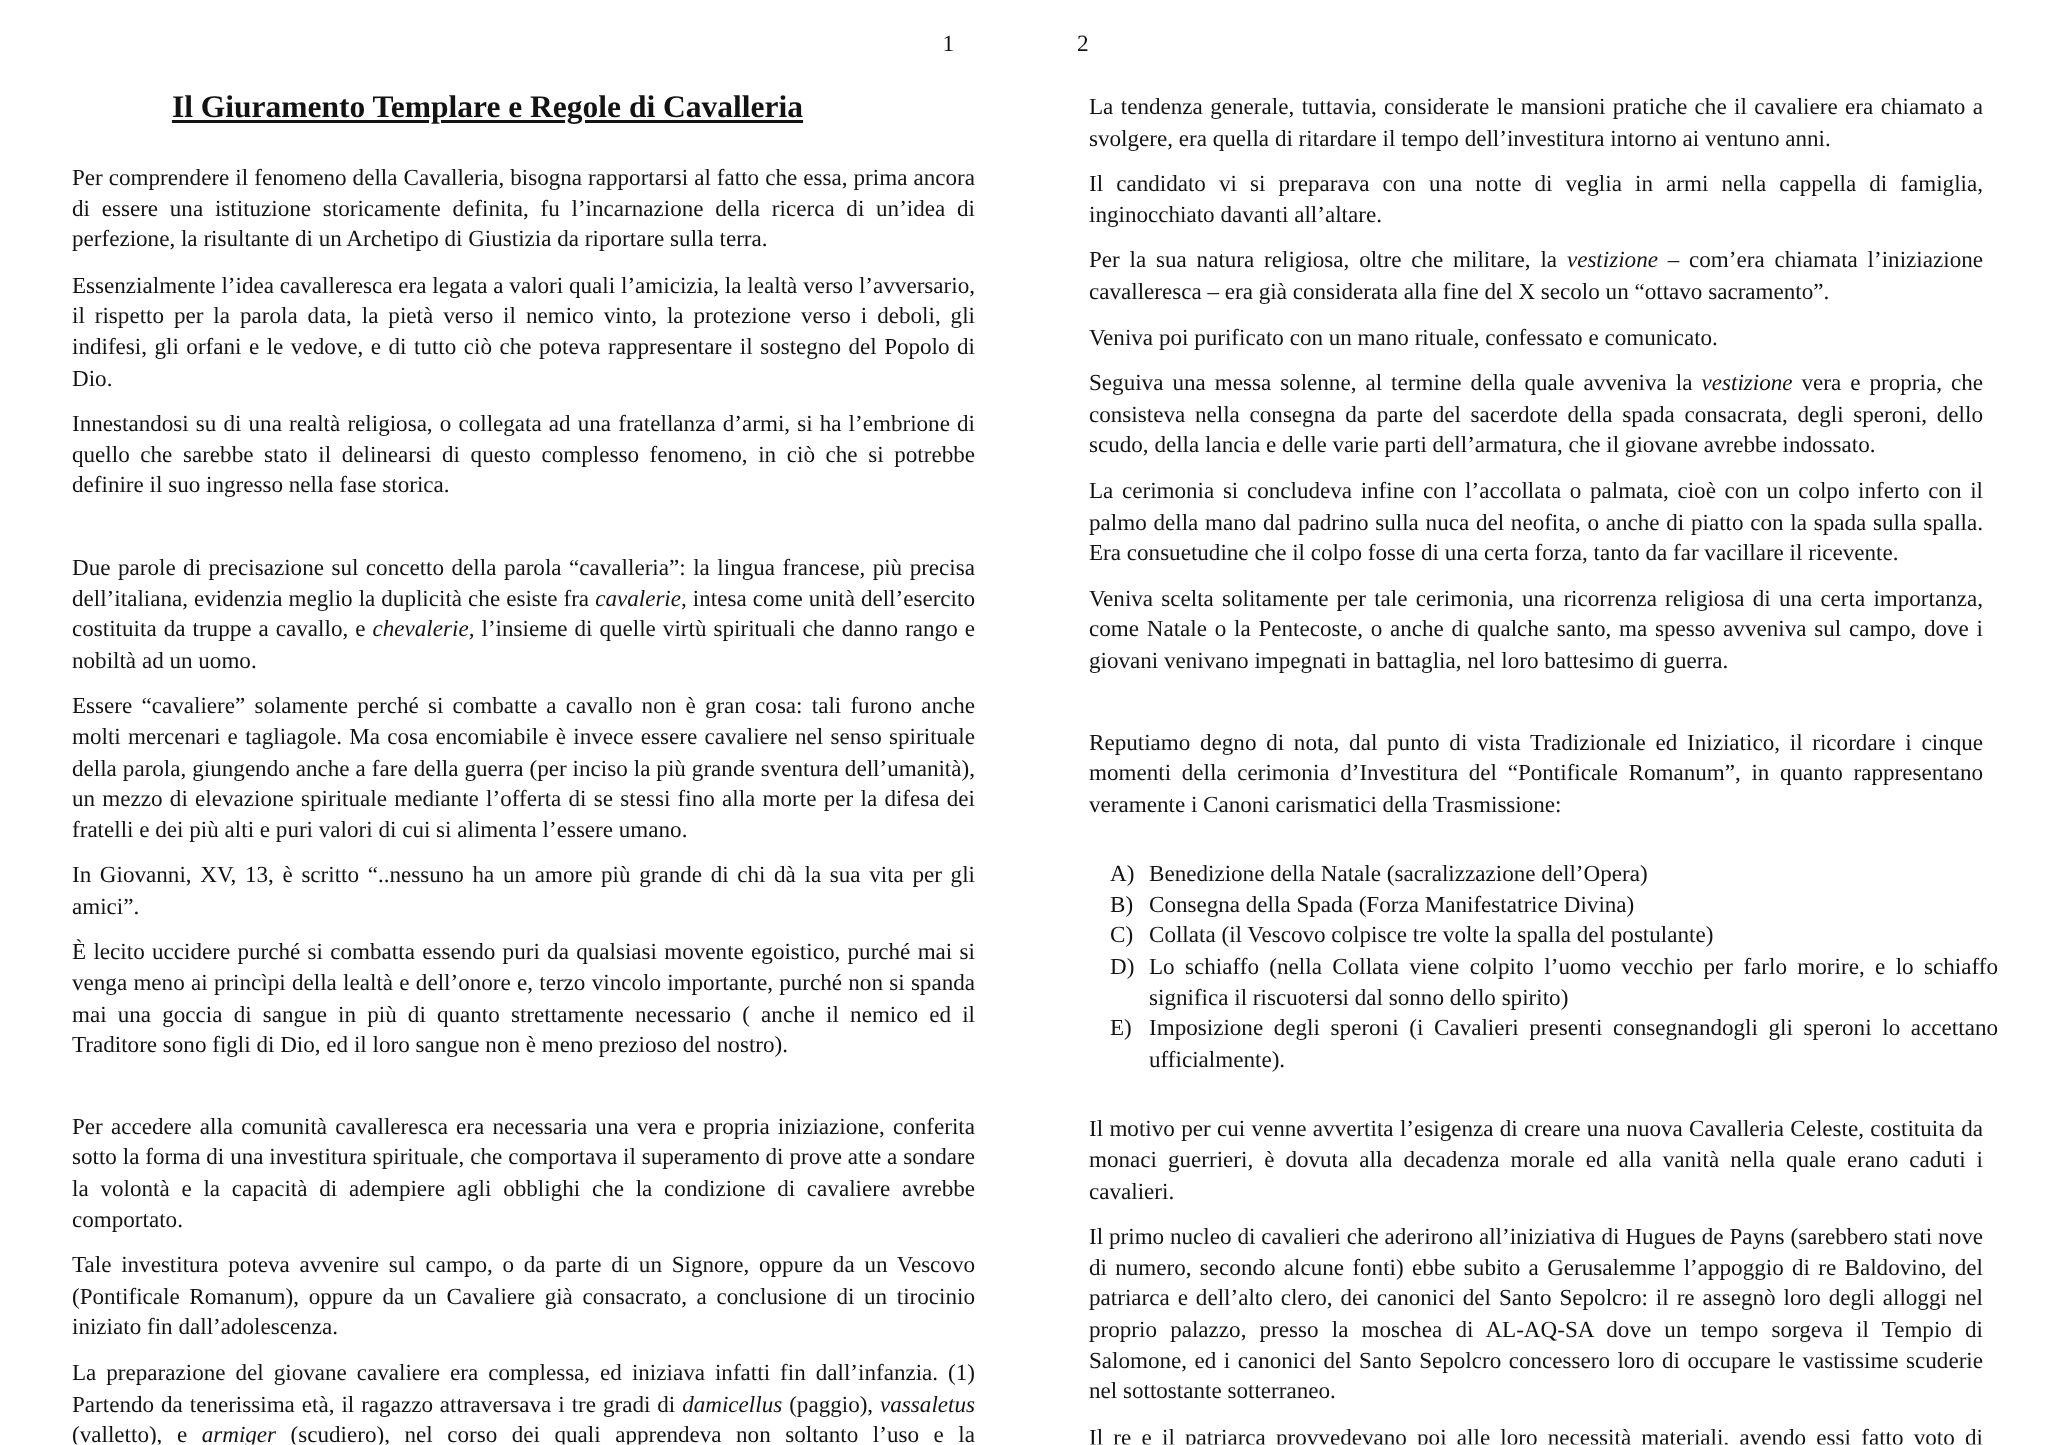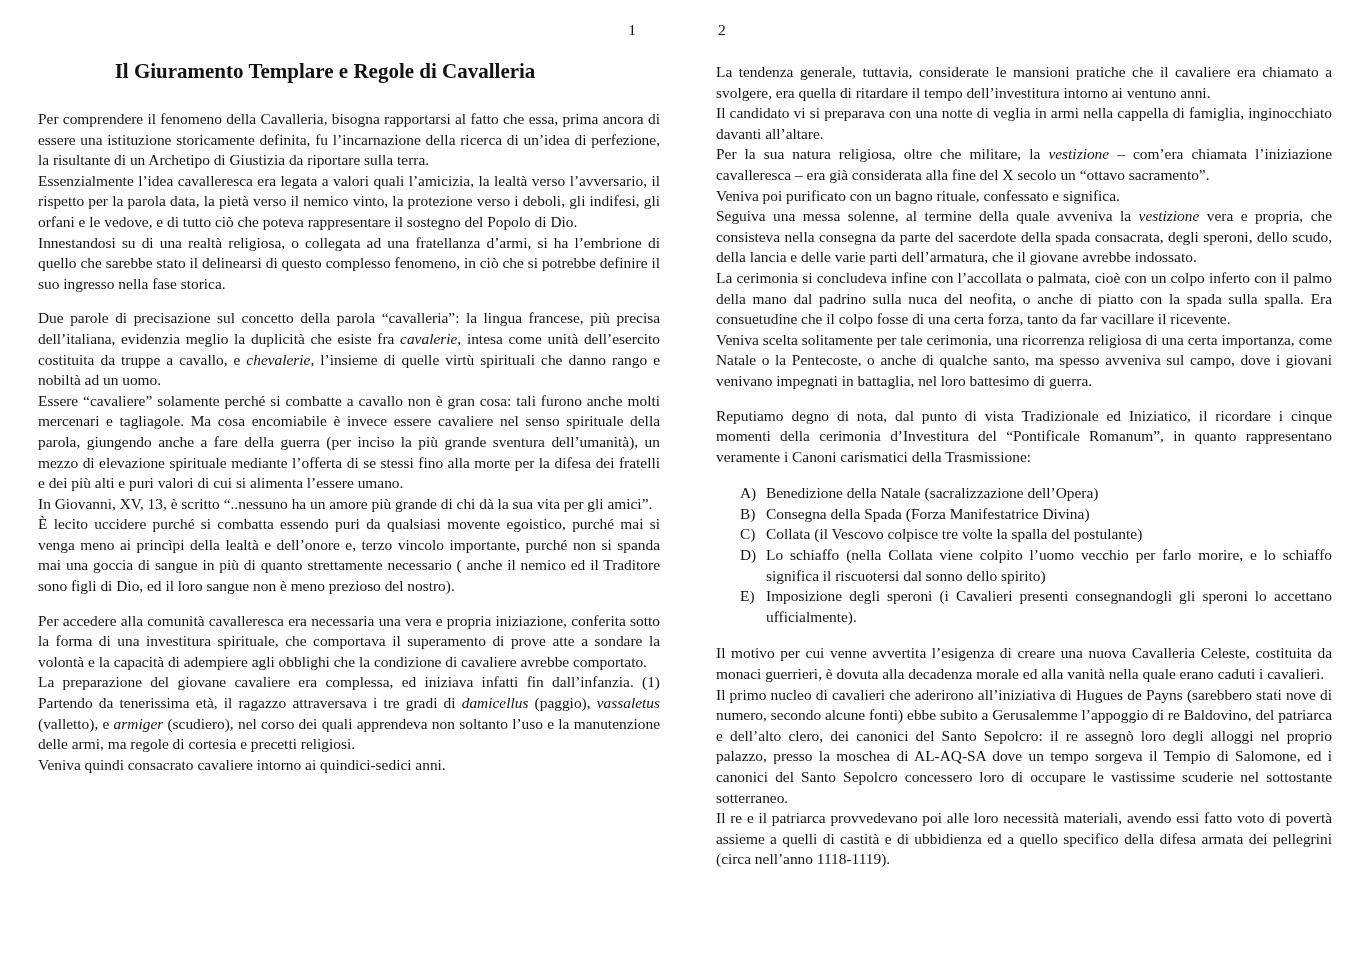--- a/index.html
+++ b/index.html
@@ -21,31 +21,32 @@
   }
   #page-1 .page-number { right: 24px; }
   #page-2 .page-number { left: 2px; }
 
   .doc-title {
     margin: 58px 48px 0 0;
     text-align: center;
     font-weight: bold;
     font-size: 21px;
     line-height: 26px;
+    text-decoration: underline;
   }
 
   .page-body {
     font-size: 15.4px;
     line-height: 20.6px;
     text-align: justify;
   }
   #page-1 .page-body { margin-top: 25px; }
   #page-2 .page-body { margin-top: 62px; }
 
-  p.para { margin: 0; padding: 0; }
+  p.para { margin: 10px; padding: 0; }
   .gap { height: 14px; }
 
   .list { padding-left: 24px; margin: 2px 0; }
   .list-item { display: flex; }
   .list-item .label { flex: 0 0 26px; }
   .list-item .text  { flex: 1 1 auto; text-align: justify; }
 </style>
 </head>
 <body>
 
@@ -58,32 +59,33 @@
         <p class="para"><span>Per comprendere il fenomeno della Cavalleria, bisogna rapportarsi al fatto che essa, prima ancora di essere una istituzione storicamente definita, fu l’incarnazione della ricerca di un’idea di perfezione, la risultante di un Archetipo di Giustizia da riportare sulla terra.</span></p>
         <p class="para"><span>Essenzialmente l’idea cavalleresca era legata a valori quali l’amicizia, la lealtà verso l’avversario, il rispetto per la parola data, la pietà verso il nemico vinto, la protezione verso i deboli, gli indifesi, gli orfani e le vedove, e di tutto ciò che poteva rappresentare il sostegno del Popolo di Dio.</span></p>
         <p class="para"><span>Innestandosi su di una realtà religiosa, o collegata ad una fratellanza d’armi, si ha l’embrione di quello che sarebbe stato il delinearsi di questo complesso fenomeno, in ciò che si potrebbe definire il suo ingresso nella fase storica.</span></p>
         <div class="gap"></div>
         <p class="para"><span>Due parole di precisazione sul concetto della parola “cavalleria”: la lingua francese, più precisa dell’italiana, evidenzia meglio la duplicità che esiste fra </span><i>cavalerie,</i><span> intesa come unità dell’esercito costituita da truppe a cavallo, e </span><i>chevalerie,</i><span> l’insieme di quelle virtù spirituali che danno rango e nobiltà ad un uomo.</span></p>
         <p class="para"><span>Essere “cavaliere” solamente perché si combatte a cavallo non è gran cosa: tali furono anche molti mercenari e tagliagole. Ma cosa encomiabile è invece essere cavaliere nel senso spirituale della parola, giungendo anche a fare della guerra (per inciso la più grande sventura dell’umanità), un mezzo di elevazione spirituale mediante l’offerta di se stessi fino alla morte per la difesa dei fratelli e dei più alti e puri valori di cui si alimenta l’essere umano.</span></p>
         <p class="para"><span>In Giovanni, XV, 13, è scritto “..nessuno ha un amore più grande di chi dà la sua vita per gli amici”.</span></p>
         <p class="para"><span>È lecito uccidere purché si combatta essendo puri da qualsiasi movente egoistico, purché mai si venga meno ai princìpi della lealtà e dell’onore e, terzo vincolo importante, purché non si spanda mai una goccia di sangue in più di quanto strettamente necessario ( anche il nemico ed il Traditore sono figli di Dio, ed il loro sangue non è meno prezioso del nostro).</span></p>
         <div class="gap"></div>
         <p class="para"><span>Per accedere alla comunità cavalleresca era necessaria una vera e propria iniziazione, conferita sotto la forma di una investitura spirituale, che comportava il superamento di prove atte a sondare la volontà e la capacità di adempiere agli obblighi che la condizione di cavaliere avrebbe comportato.</span></p>
+        <p class="para"><span>Tale investitura poteva avvenire sul campo, o da parte di un Signore, oppure da un Vescovo (Pontificale Romanum), oppure da un Cavaliere già consacrato, a conclusione di un tirocinio iniziato fin dall’adolescenza.</span></p>
         <p class="para"><span>La preparazione del giovane cavaliere era complessa, ed iniziava infatti fin dall’infanzia. (1) Partendo da tenerissima età, il ragazzo attraversava i tre gradi di </span><i>damicellus</i><span> (paggio), </span><i>vassaletus</i><span> (valletto), e </span><i>armiger</i><span> (scudiero), nel corso dei quali apprendeva non soltanto l’uso e la manutenzione delle armi, ma regole di cortesia e precetti religiosi.</span></p>
         <p class="para"><span>Veniva quindi consacrato cavaliere intorno ai quindici-sedici anni.</span></p>
       </div>
   </div>
 
   <div class="page" id="page-2">
     <div class="page-number">2</div>
     <div class="page-body" id="page-body-1">
         <p class="para"><span>La tendenza generale, tuttavia, considerate le mansioni pratiche che il cavaliere era chiamato a svolgere, era quella di ritardare il tempo dell’investitura intorno ai ventuno anni.</span></p>
         <p class="para"><span>Il candidato vi si preparava con una notte di veglia in armi nella cappella di famiglia, inginocchiato davanti all’altare.</span></p>
         <p class="para"><span>Per la sua natura religiosa, oltre che militare, la </span><i>vestizione</i><span> – com’era chiamata l’iniziazione cavalleresca – era già considerata alla fine del X secolo un “ottavo sacramento”.</span></p>
-        <p class="para"><span>Veniva poi purificato con un bagno rituale, confessato e significa.</span></p>
+        <p class="para"><span>Veniva poi purificato con un mano rituale, confessato e comunicato.</span></p>
         <p class="para"><span>Seguiva una messa solenne, al termine della quale avveniva la </span><i>vestizione</i><span> vera e propria, che consisteva nella consegna da parte del sacerdote della spada consacrata, degli speroni, dello scudo, della lancia e delle varie parti dell’armatura, che il giovane avrebbe indossato.</span></p>
         <p class="para"><span>La cerimonia si concludeva infine con l’accollata o palmata, cioè con un colpo inferto con il palmo della mano dal padrino sulla nuca del neofita, o anche di piatto con la spada sulla spalla. Era consuetudine che il colpo fosse di una certa forza, tanto da far vacillare il ricevente.</span></p>
         <p class="para"><span>Veniva scelta solitamente per tale cerimonia, una ricorrenza religiosa di una certa importanza, come Natale o la Pentecoste, o anche di qualche santo, ma spesso avveniva sul campo, dove i giovani venivano impegnati in battaglia, nel loro battesimo di guerra.</span></p>
         <div class="gap"></div>
         <p class="para"><span>Reputiamo degno di nota, dal punto di vista Tradizionale ed Iniziatico, il ricordare i cinque momenti della cerimonia d’Investitura del “Pontificale Romanum”, in quanto rappresentano veramente i Canoni carismatici della Trasmissione:</span></p>
         <div class="gap"></div>
         <div class="list">
           <div class="list-item">
             <div class="label">A)</div>
             <div class="text"><span>Benedizione della Natale (sacralizzazione dell’Opera)</span></div>

